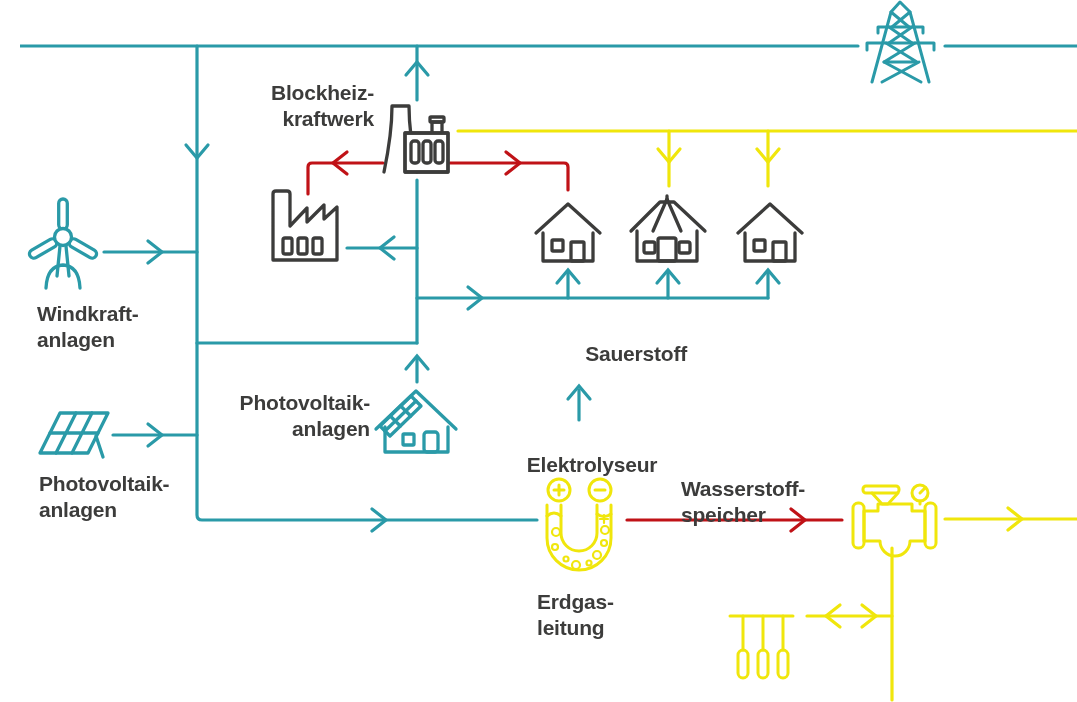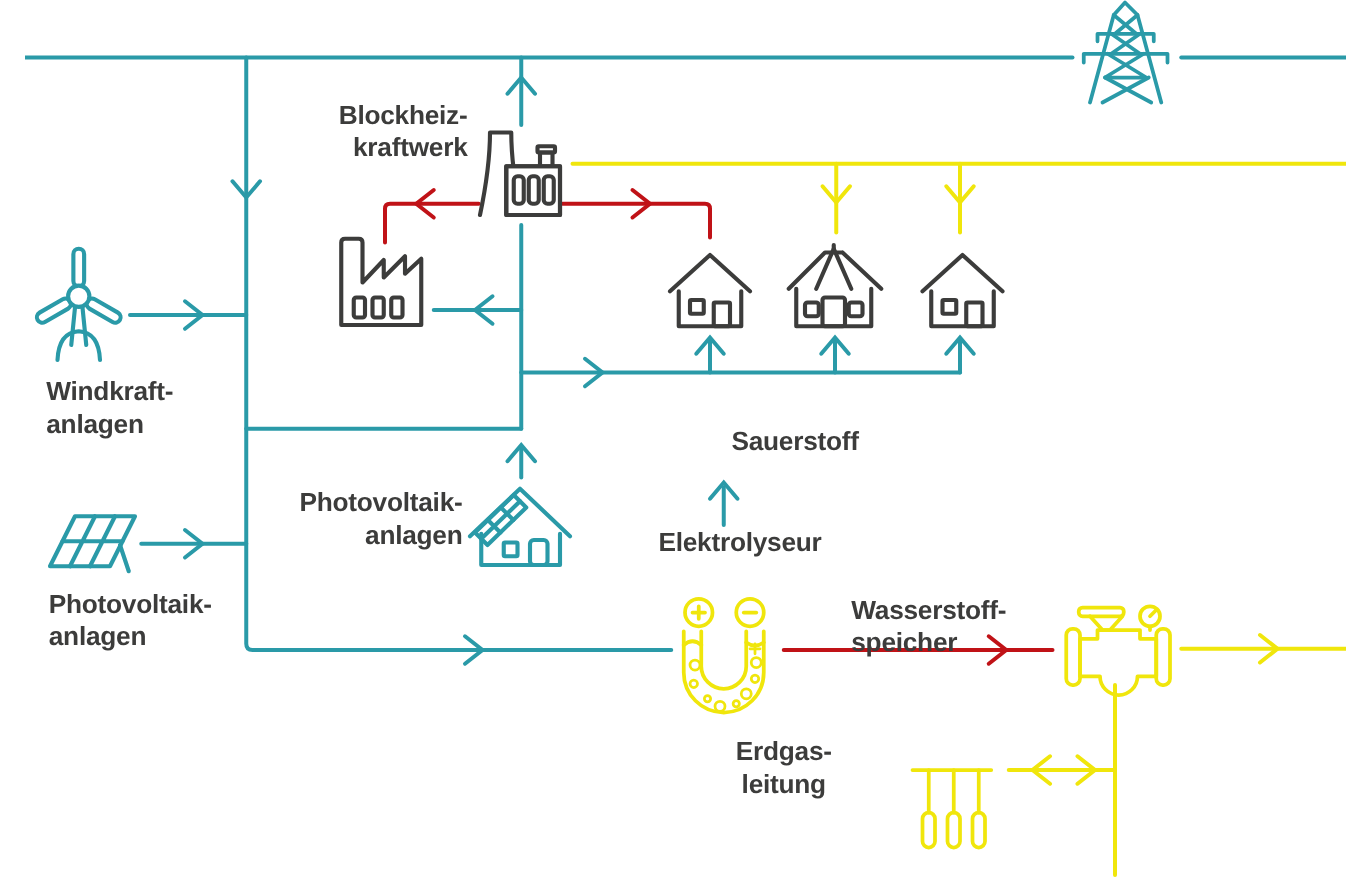--- a/index.html
+++ b/index.html
@@ -207,28 +207,28 @@
 
 <div class="label" style="left:150px;top:390px;width:200px;text-align:right">
   <span>Photovoltaik-</span><br>
   <span>anlagen</span>
 </div>
 
 <div class="label" style="left:467px;top:341px;width:200px;text-align:right">
   <span>Sauerstoff</span>
 </div>
 
-<div class="label" style="left:472px;top:422px;width:200px;text-align:center">
+<div class="label" style="left:472px;top:452px;width:200px;text-align:center">
   <span>Elektrolyseur</span>
 </div>
 
 <div class="label" style="left:661px;top:476px">
   <span>Wasserstoff-</span><br>
   <span>speicher</span>
 </div>
 
 
-<div class="label" style="left:517px;top:589px;width:180px;text-align:center">
+<div class="label" style="left:517px;top:589px;width:180px;text-align:left">
   <span>Erdgas-</span><br>
   <span>leitung</span>
 </div>
 
 </div>
 
 </body></html>

